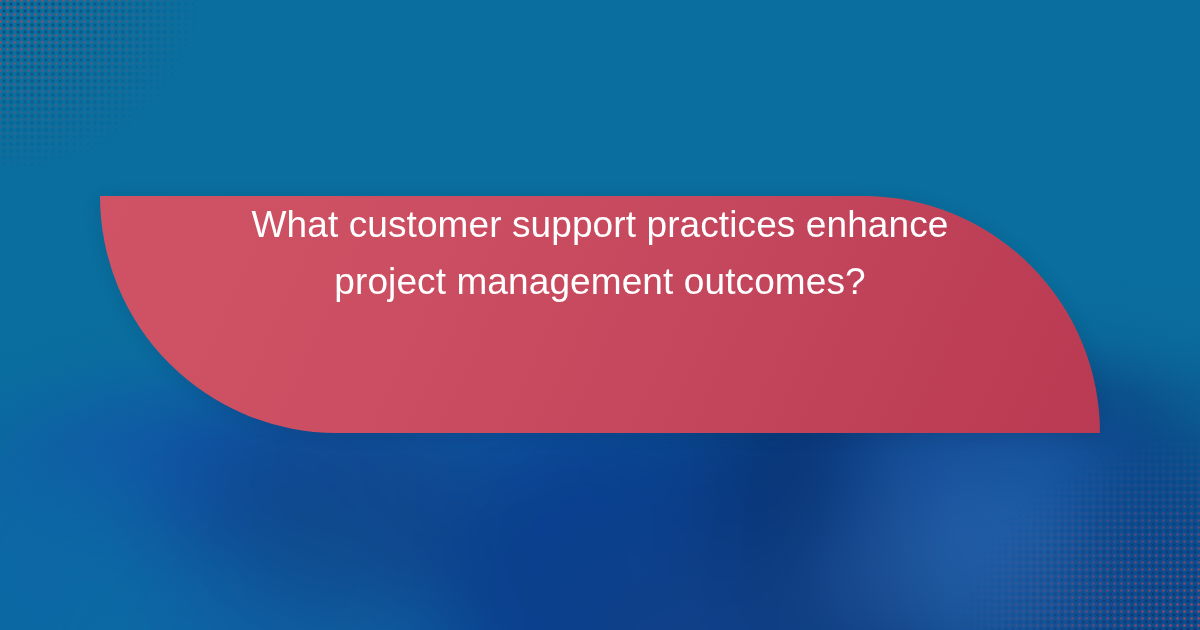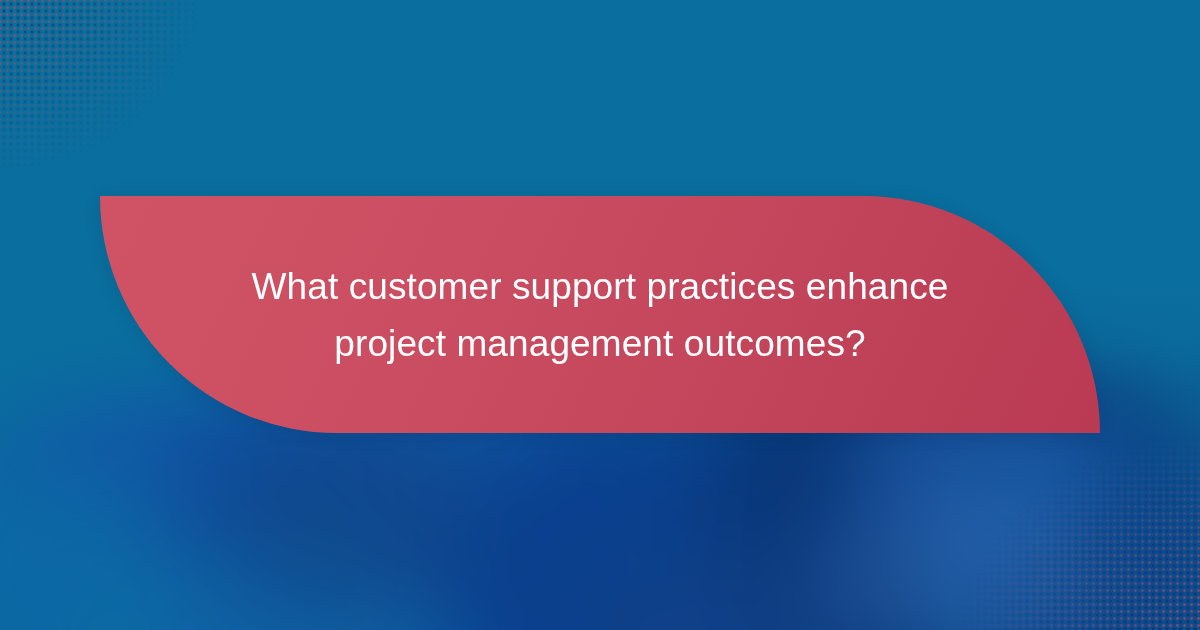--- a/index.html
+++ b/index.html
@@ -86,21 +86,20 @@
   
   .banner {
     position: absolute;
     left: 100px;
     top: 196px;
     width: 1000px;
     height: 237px;
     background: linear-gradient(115deg, #cf5365 0%, #cb4d61 35%, #c3465c 62%, #b93a52 100%);
     border-radius: 0 240px 0 240px;
     display: flex;
-    align-items: center;
     justify-content: center;
     box-shadow: 0 2px 18px rgba(0,0,0,.10);
   }
   .banner-text {
     margin: 0;
     width: 760px;
     text-align: center;
     color: #ffffff;
     font-family: "Liberation Sans", sans-serif;
     font-size: 37px;

